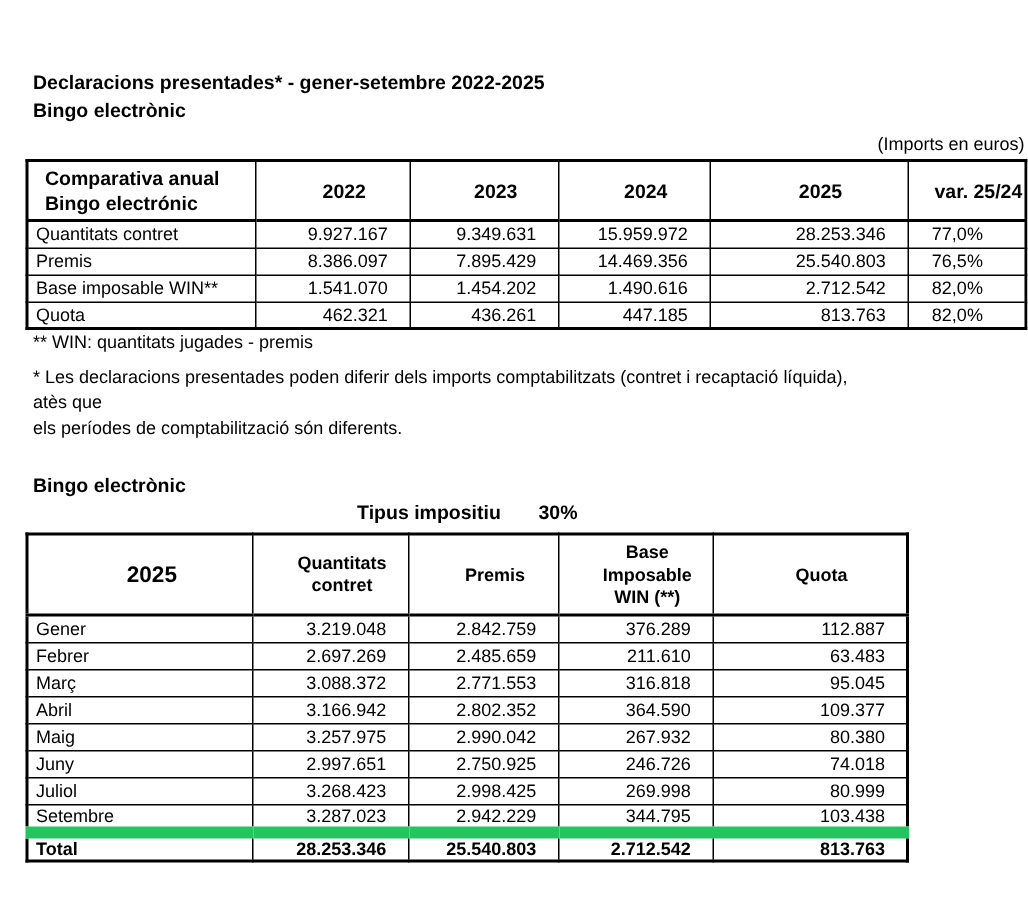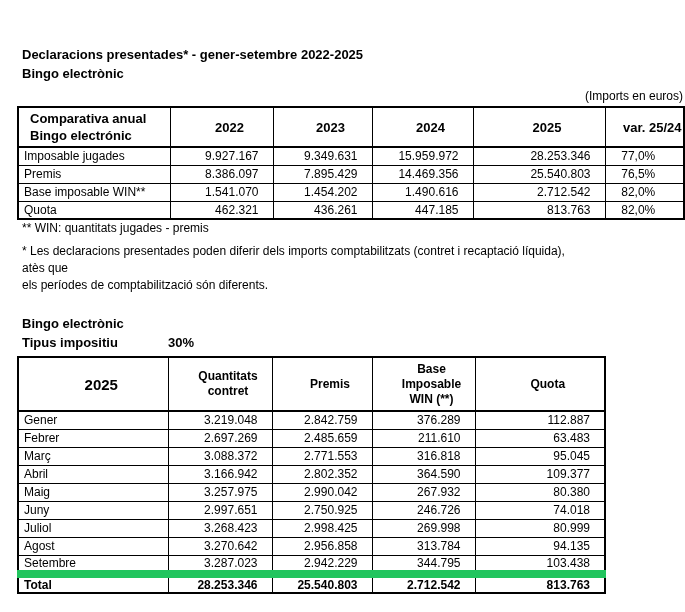--- a/index.html
+++ b/index.html
@@ -73,21 +73,21 @@
   }
   .win-note { margin-top: 0; }
 
   .section2-title {
     font-size: 13px;
     font-weight: bold;
     line-height: 18px;
     margin-left: 5px;
     margin-top: 21px;
   }
-  .tax-row { margin-left: 5px; margin-top: 0; line-height: 18px; }
+  .tax-row { margin-left: 5px; margin-top: 0; line-height: 18px; text-align: center; }
   .tax-label {
     display: inline-block;
     width: 146px;
     font-size: 13px;
     font-weight: bold;
   }
   .tax-value { font-size: 13px; font-weight: bold; }
 
   .tbl-monthly { margin-top: 4px; }
   tr.head2 td {
@@ -125,21 +125,21 @@
           <div>Comparativa anual</div>
           <div>Bingo electrónic</div>
         </td>
         <td class="year-head">2022</td>
         <td class="year-head">2023</td>
         <td class="year-head">2024</td>
         <td class="year-head">2025</td>
         <td class="var-head">var. 25/24</td>
       </tr>
       <tr>
-        <td class="lbl first-col">Imposable jugades</td>
+        <td class="lbl first-col">Quantitats contret</td>
         <td class="num">9.927.167</td>
         <td class="num">9.349.631</td>
         <td class="num">15.959.972</td>
         <td class="num">28.253.346</td>
         <td class="pct">77,0%</td>
       </tr>
       <tr>
         <td class="lbl first-col">Premis</td>
         <td class="num">8.386.097</td>
         <td class="num">7.895.429</td>
@@ -243,27 +243,20 @@
         <td class="num">74.018</td>
       </tr>
       <tr>
         <td class="lbl first-col">Juliol</td>
         <td class="num">3.268.423</td>
         <td class="num">2.998.425</td>
         <td class="num">269.998</td>
         <td class="num">80.999</td>
       </tr>
       <tr>
-        <td class="lbl first-col">Agost</td>
-        <td class="num">3.270.642</td>
-        <td class="num">2.956.858</td>
-        <td class="num">313.784</td>
-        <td class="num">94.135</td>
-      </tr>
-      <tr>
         <td class="lbl first-col">Setembre</td>
         <td class="num">3.287.023</td>
         <td class="num">2.942.229</td>
         <td class="num">344.795</td>
         <td class="num">103.438</td>
       </tr>
       <tr class="total-row">
         <td class="lbl first-col">Total</td>
         <td class="num">28.253.346</td>
         <td class="num">25.540.803</td>

